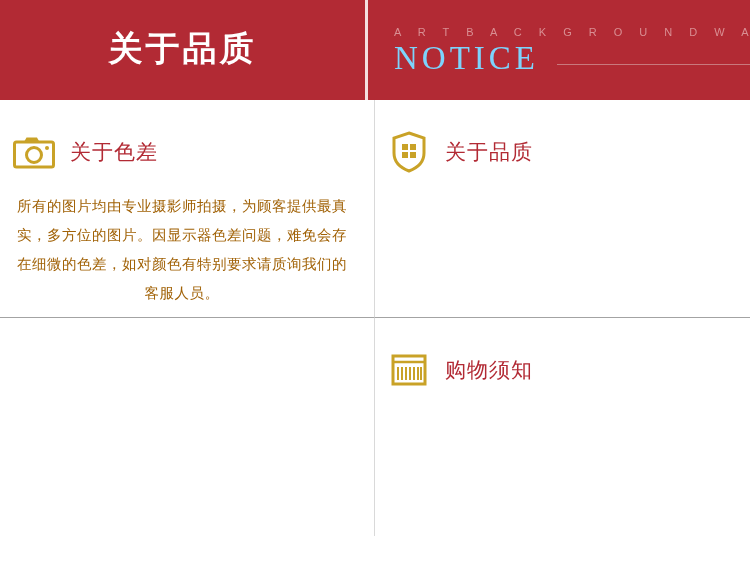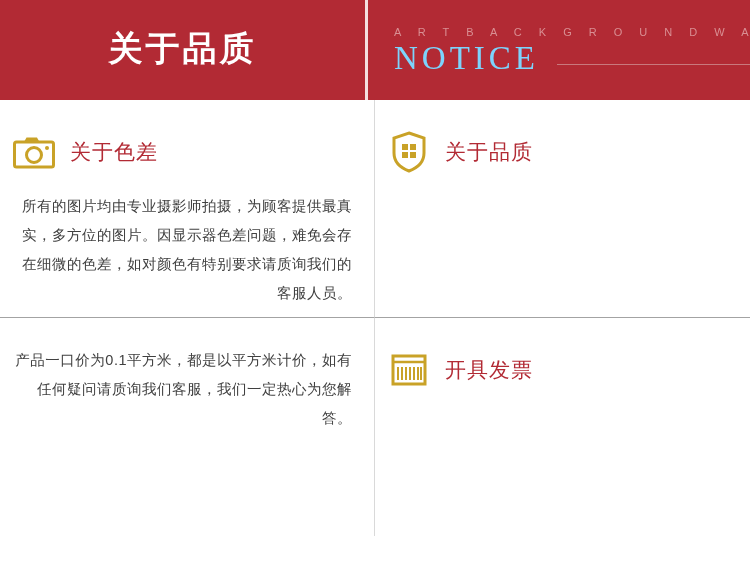--- a/index.html
+++ b/index.html
@@ -126,24 +126,24 @@
     color: #c9a227;
   }
   .cell-title {
     font-size: 21px;
     color: #b22a34;
     letter-spacing: 1px;
     font-weight: normal;
   }
   .cell-body {
     font-size: 14.5px;
-    color: #404040;
+    color: #a16207;
     line-height: 2.0;
     letter-spacing: 0.5px;
-    text-align: right;
+    text-align: center;
   }
 </style>
 </head>
 <body>
 
 <div class="page">
 
   <div class="header">
     <div class="header-left">
       <div class="header-title">关于品质</div>
@@ -185,32 +185,31 @@
               <rect x="19" y="13" width="6" height="6" fill="#c9a227"></rect>
               <rect x="11" y="21" width="6" height="6" fill="#c9a227"></rect>
               <rect x="19" y="21" width="6" height="6" fill="#c9a227"></rect>
             </svg>
           </span>
           <span class="cell-title">关于品质</span>
         </div>
       </div>
 
       <div class="cell col-left">
-        <div class="cell-body">产品一口价为0.1平方米，都是以平方米计价，如有任何疑问请质询我们客服，我们一定热心为您解答。</div>
       </div>
 
       <div class="cell">
         <div class="cell-head">
           <span class="cell-icon">
             <svg width="38" height="38" viewBox="0 0 38 38" aria-hidden="true">
               <rect x="3" y="5" width="32" height="28" fill="none" stroke="#c9a227" stroke-width="3"></rect>
               <path d="M3 11 L35 11" stroke="#c9a227" stroke-width="2.5"></path>
               <path d="M8 16 L8 29 M12 16 L12 29 M16 16 L16 29 M20 16 L20 29 M24 16 L24 29 M28 16 L28 29 M31 16 L31 29" stroke="#c9a227" stroke-width="2"></path>
             </svg>
           </span>
-          <span class="cell-title">开具发票</span>
+          <span class="cell-title">购物须知</span>
         </div>
       </div>
 
     </div>
   </div>
 
 </div>
 
 </body></html>

